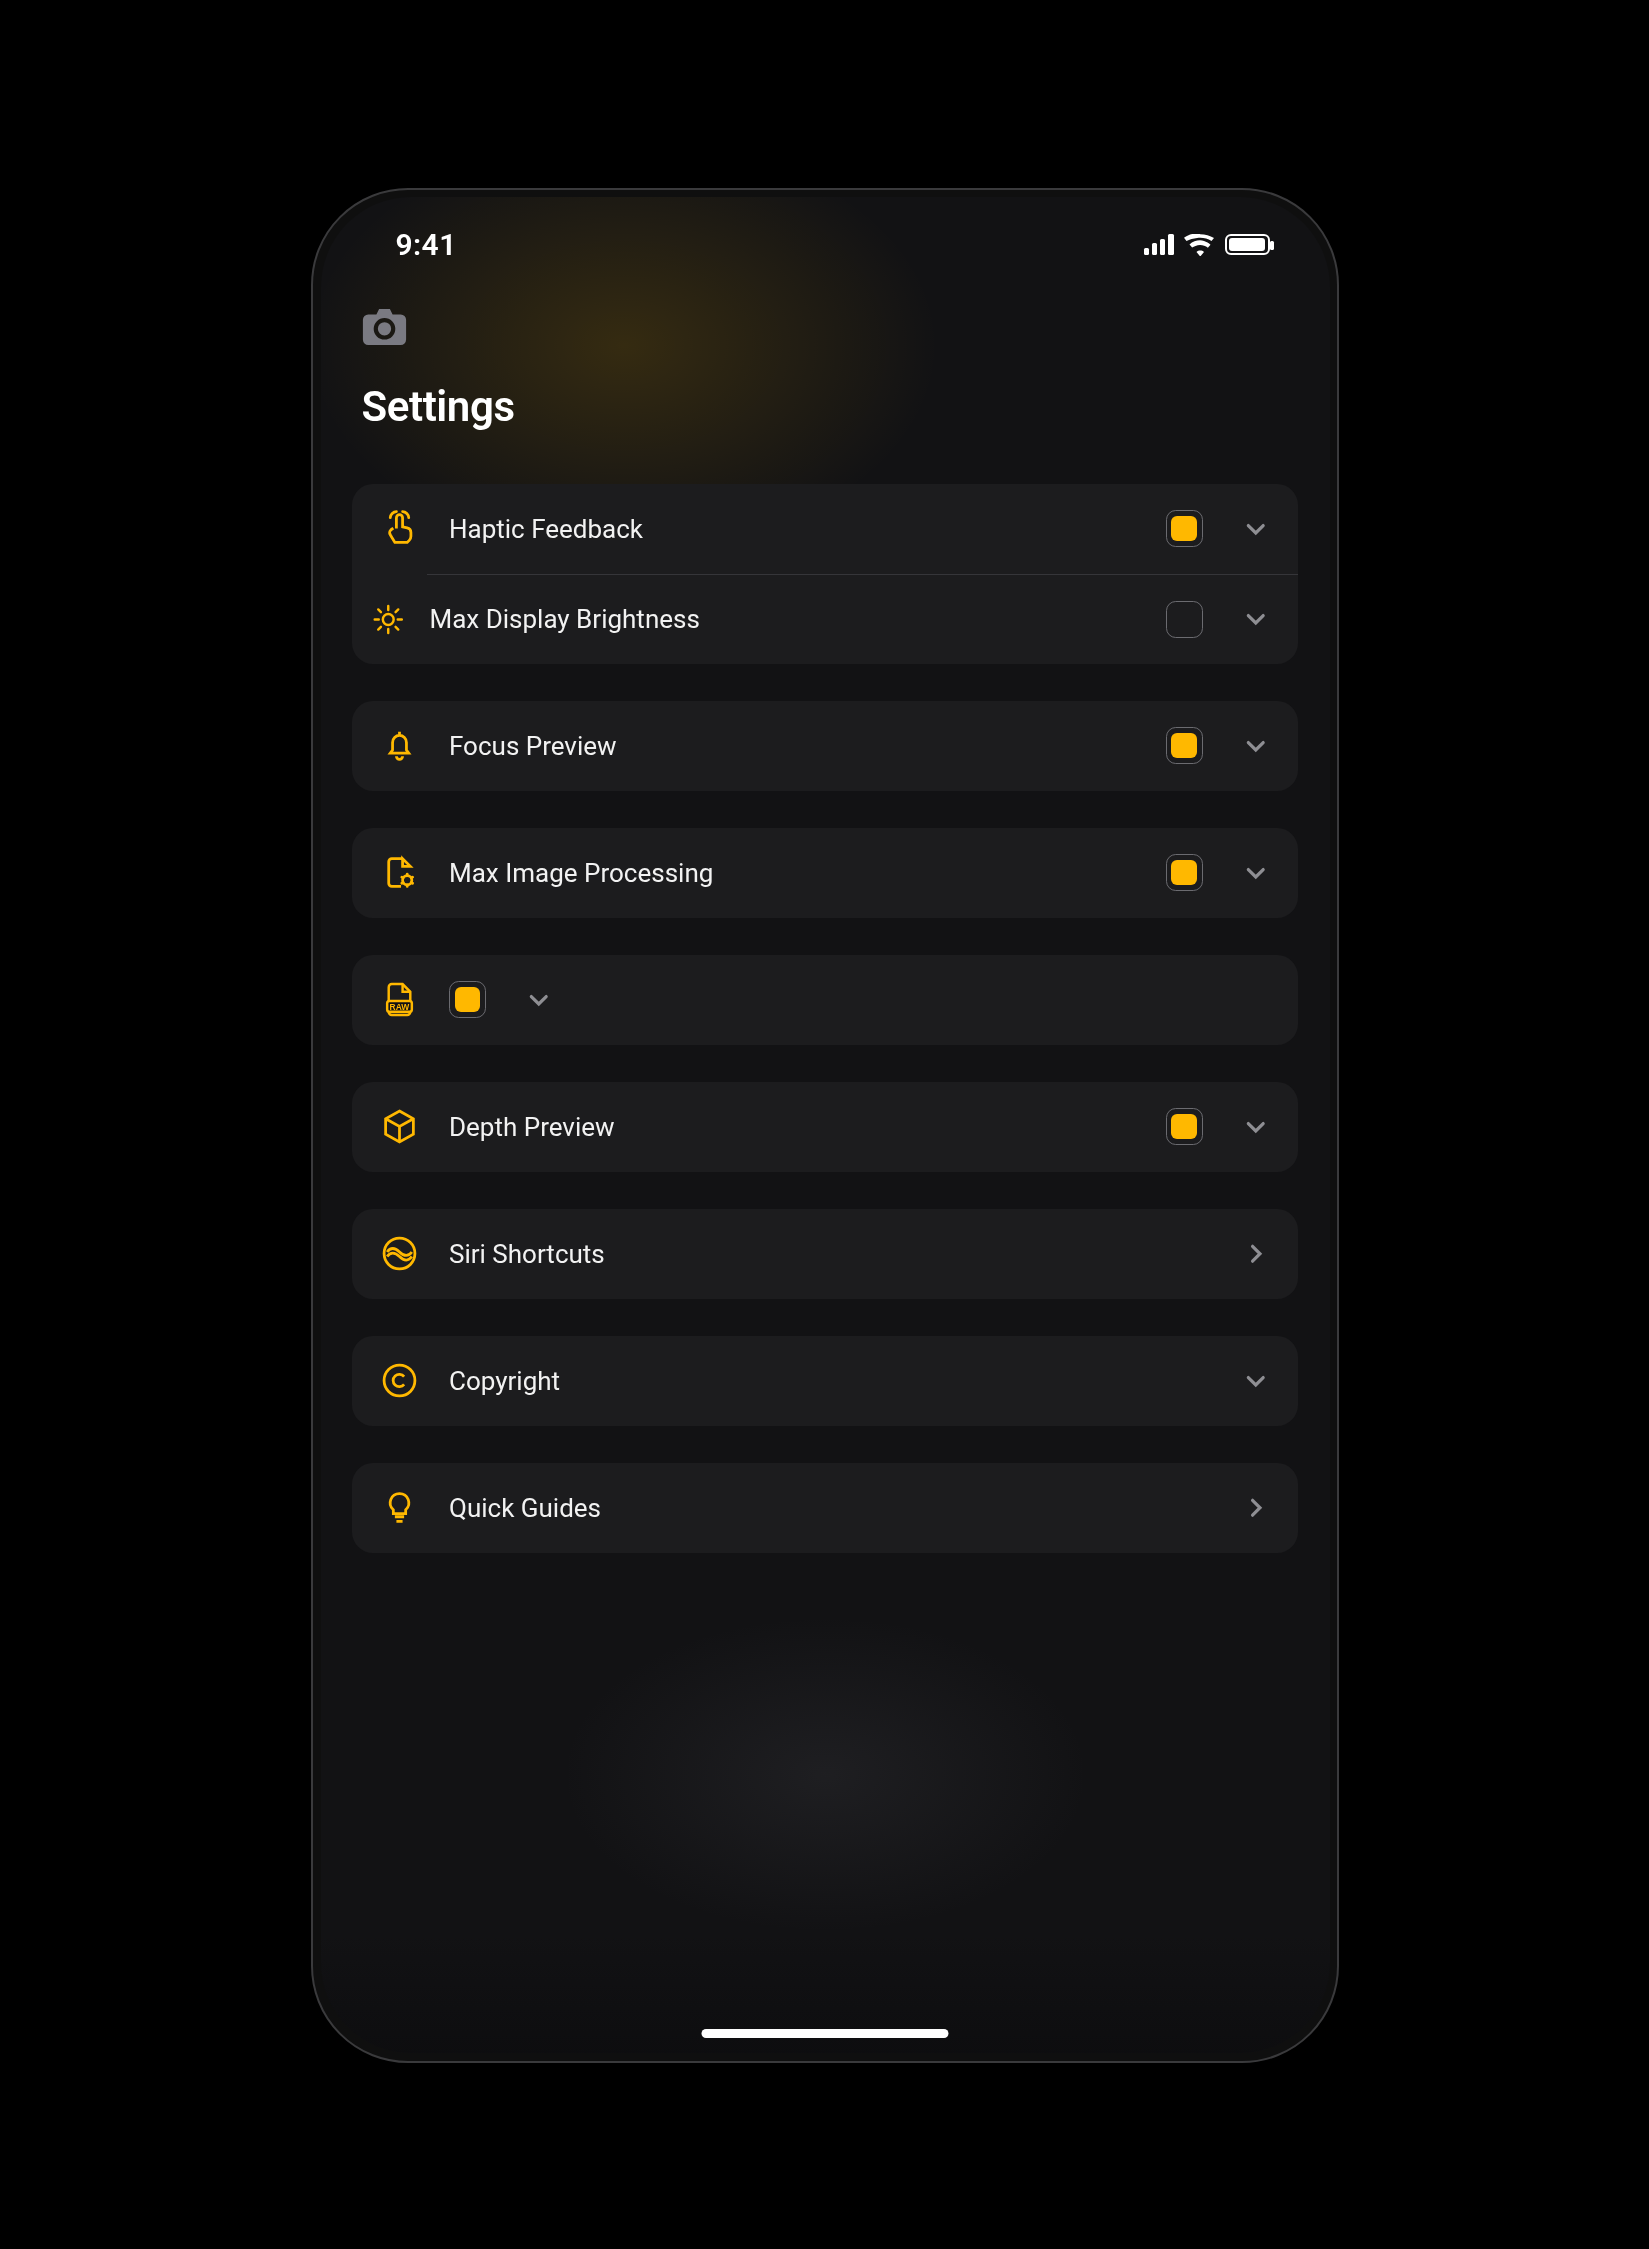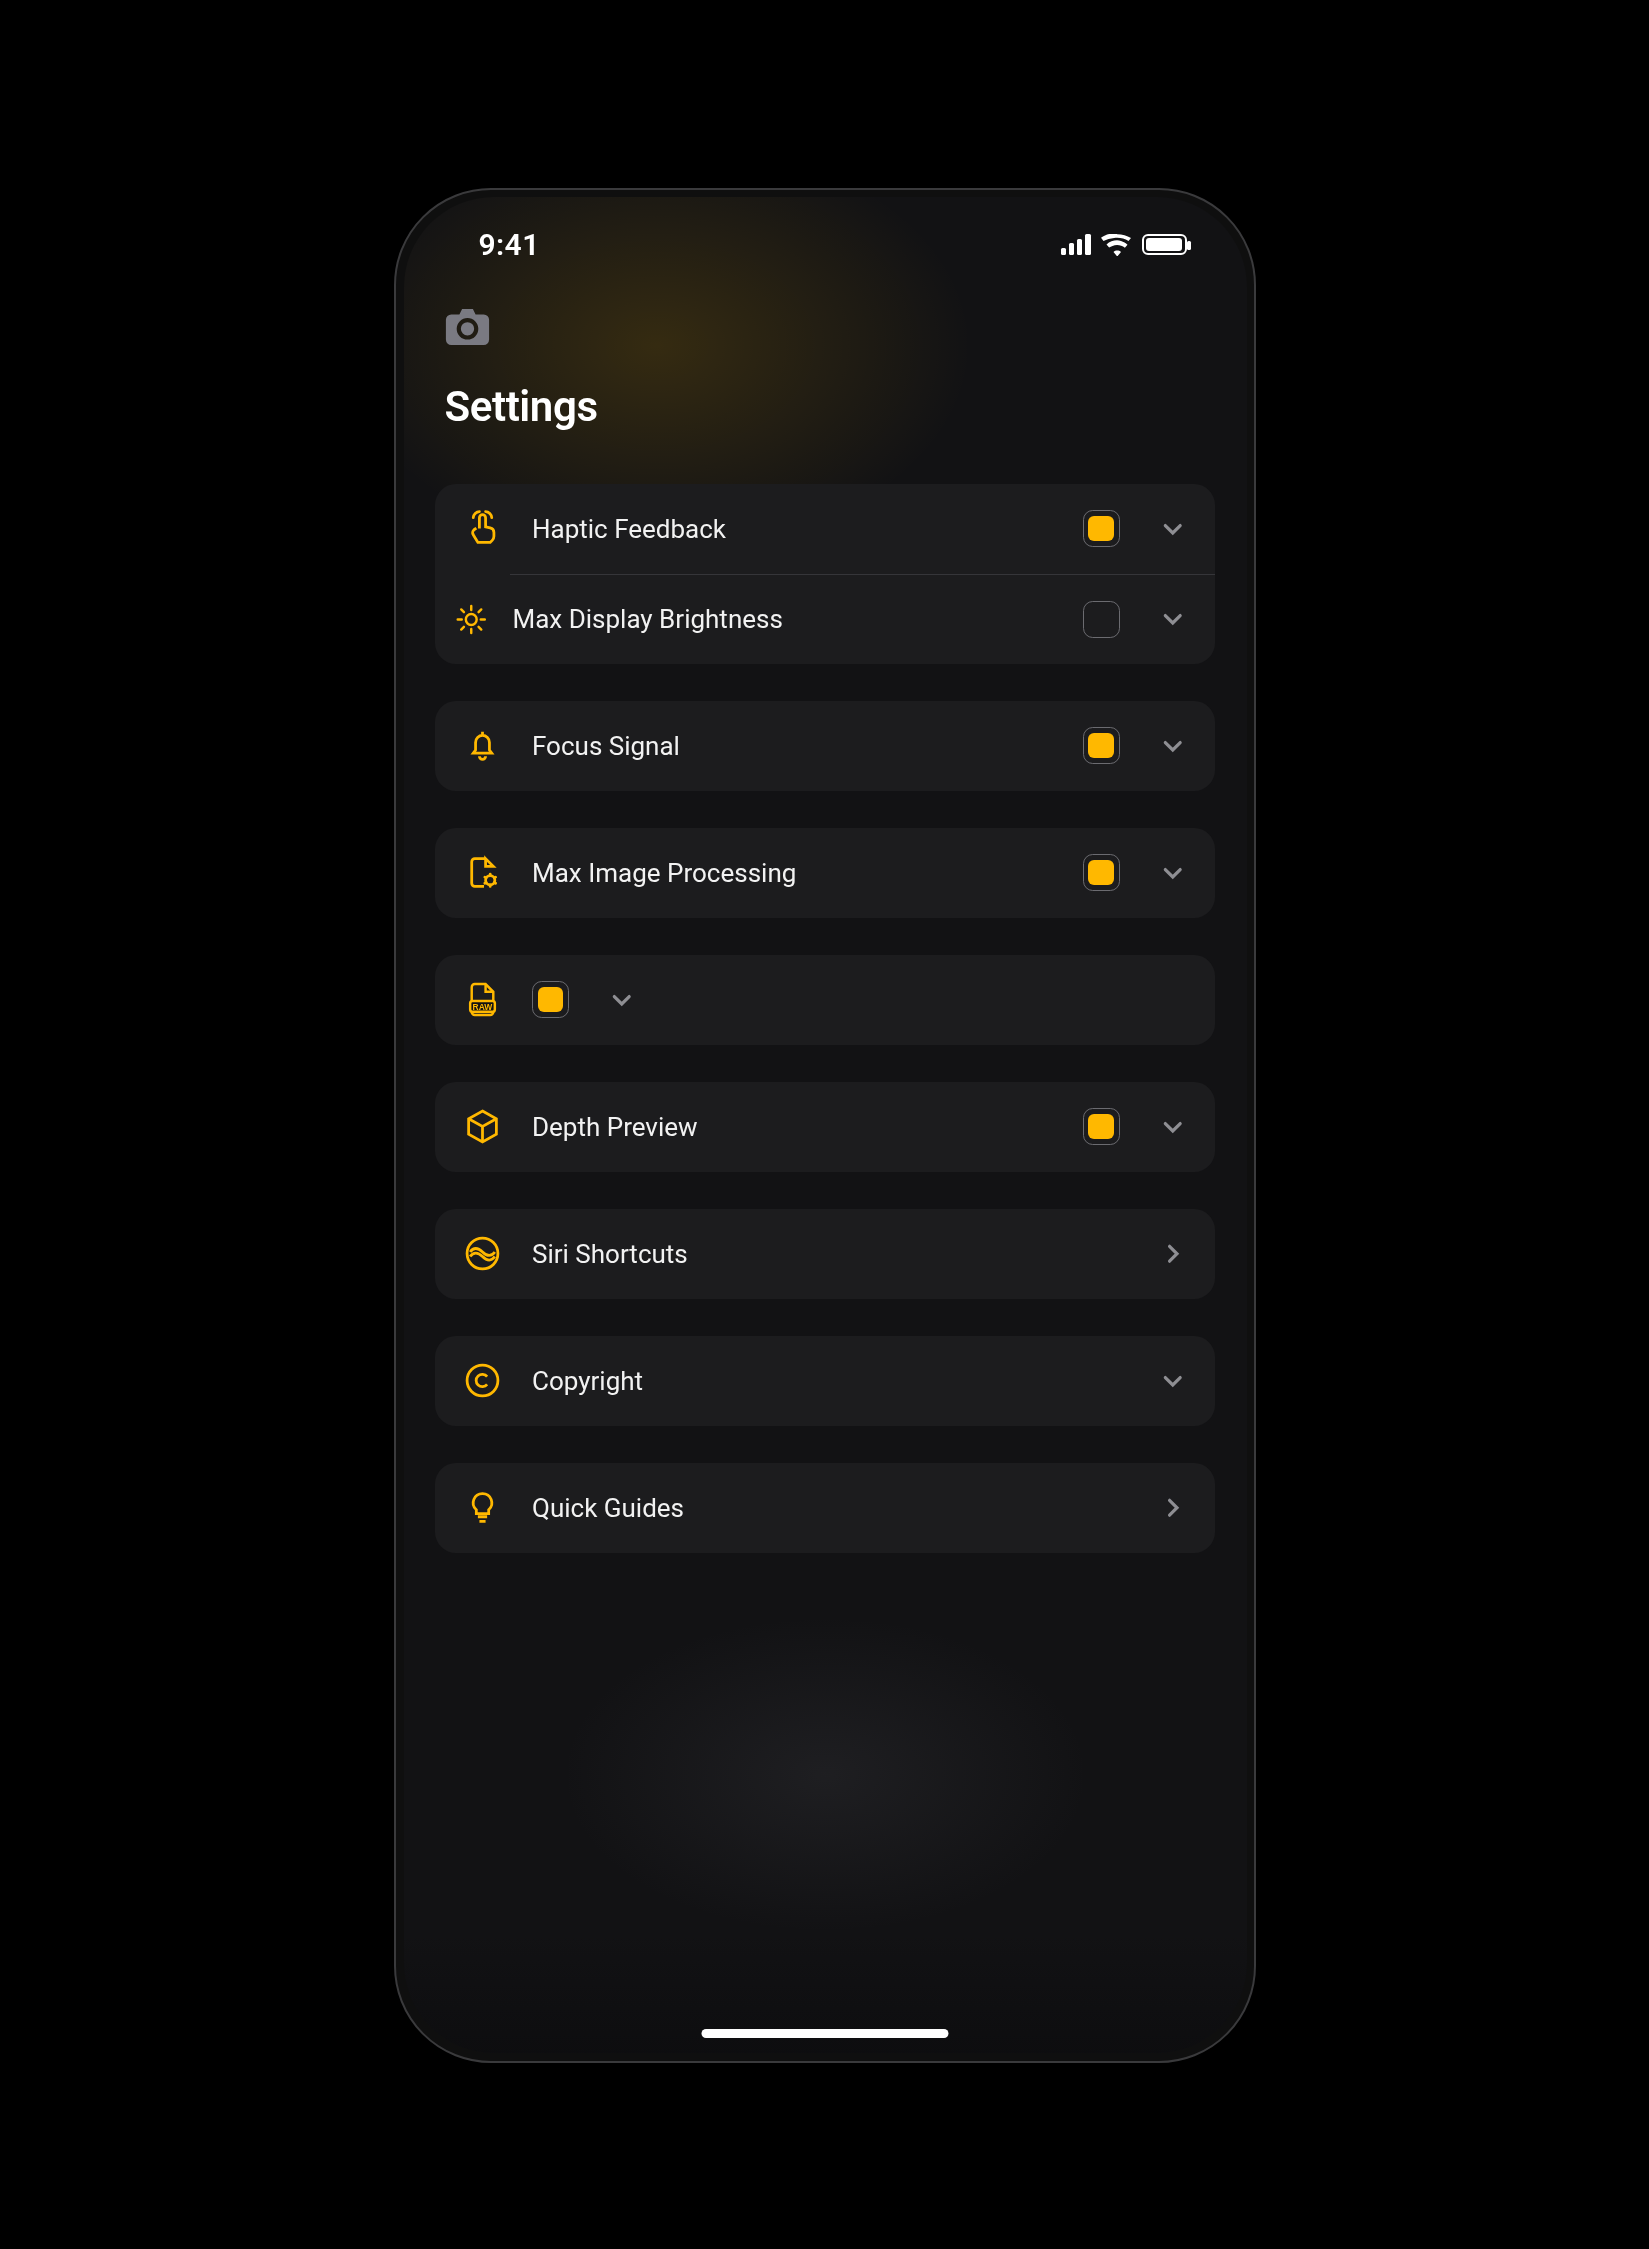--- a/index.html
+++ b/index.html
@@ -12,21 +12,21 @@
   }
   .stage {
     width: 1650px;
     height: 2250px;
     position: relative;
     display: flex;
     align-items: center;
     justify-content: center;
   }
   .phone {
-    width: 862px;
+    width: 1028px;
     height: 1875px;
     border-radius: 97px;
     background: #0f0f0f;
     border: 2.2px solid #3a3a3c;
     position: relative;
     overflow: hidden;
   }
   .screen {
     position: absolute;
     inset: 7.5px;
@@ -216,21 +216,21 @@
 
         <div class="group">
           <div class="row">
             <div class="ic">
               <svg viewBox="0 0 24 24" fill="none" stroke-width="1.8">
                 <path d="M6 17h12l-1.5-2V10a4.5 4.5 0 10-9 0v5L6 17z"></path>
                 <path d="M10 19a2 2 0 004 0"></path>
                 <path d="M12 3v2"></path>
               </svg>
             </div>
-            <div class="label">Focus Signal</div>
+            <div class="label">Focus Preview</div>
             <div class="chk on"></div>
             <div class="chevron">
               <svg viewBox="0 0 24 24" fill="none" stroke="#8e8e93" stroke-width="3" stroke-linecap="round">
                   <path d="M5 9l7 7 7-7"></path>
                 </svg>
             </div>
           </div>
         </div>
 
         <div class="group">

